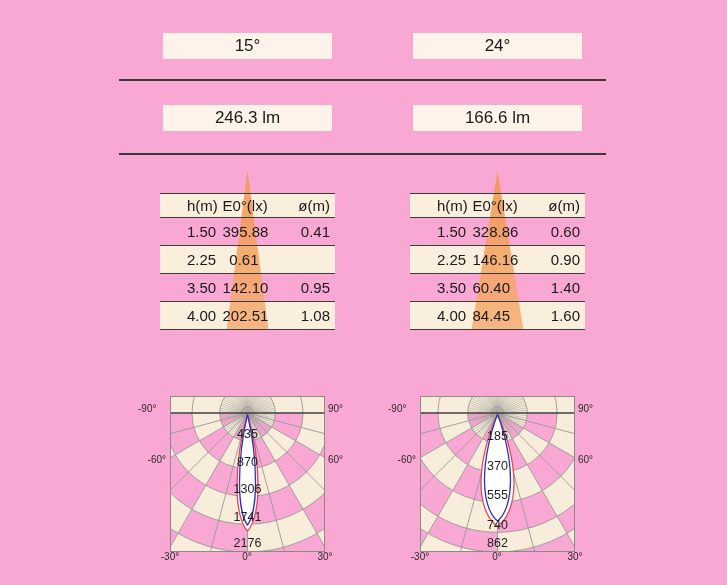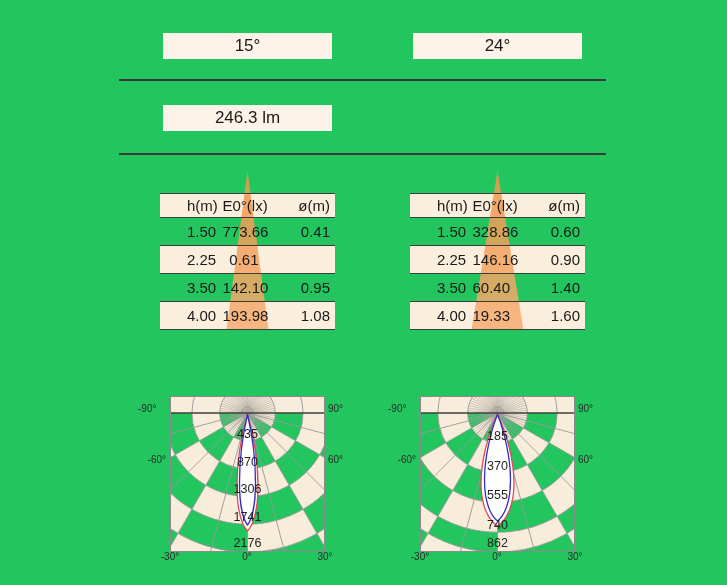--- a/index.html
+++ b/index.html
@@ -1,17 +1,17 @@
 <!DOCTYPE html>
 <html><head>
 <meta charset="utf-8">
 <style>
   html,body{margin:0;padding:0;background:#fff;}
   .canvas{
-    position:relative;width:727px;height:585px;background:#22c55e;
+    position:relative;width:727px;height:585px;background:#f9a8d4;
     font-family:"Liberation Sans", sans-serif;color:#1a1a1a;overflow:hidden;
   }
   .rule{position:absolute;left:119px;width:487px;height:2px;background:#3a3a3a;}
   .rule1{top:79px;} .rule2{top:153px;}
   .col{position:absolute;top:0;width:175px;height:585px;}
   .col0{left:160px;} .col1{left:410px;}
   .badge{
     position:absolute;left:3px;width:169px;height:26px;background:#fdf3e8;
     text-align:center;line-height:26px;font-size:17px;
   }
@@ -63,35 +63,35 @@
       </div>
       <div class="cone cone-15"></div>
       <div class="trows">
         <div class="trow thead">
           <span class="c1">h(m)</span>
           <span class="c2">E0°(lx)</span>
           <span class="c3">ø(m)</span>
         </div>
         <div class="trow">
           <span class="c1">1.50</span>
-          <span class="c2">773.66</span>
+          <span class="c2">395.88</span>
           <span class="c3">0.41</span>
         </div>
         <div class="trow">
           <span class="c1">2.25</span>
           <span class="c3">0.61</span>
         </div>
         <div class="trow">
           <span class="c1">3.50</span>
           <span class="c2">142.10</span>
           <span class="c3">0.95</span>
         </div>
         <div class="trow">
           <span class="c1">4.00</span>
-          <span class="c2">193.98</span>
+          <span class="c2">202.51</span>
           <span class="c3">1.08</span>
         </div>
       </div>
     </div>
 
     <div class="pzone">
       <div class="psvg" id="polar-0"><svg width="155" height="156" viewBox="0 0 155 156" xmlns="http://www.w3.org/2000/svg">
             <defs>
               <clipPath id="c0">
                 <rect x="0" y="0" width="155" height="156"></rect>
@@ -222,20 +222,21 @@
       <span class="alab al-m60">-60°</span>
       <span class="alab al-p60">60°</span>
       <span class="alab al-m30">-30°</span>
       <span class="alab al-0">0°</span>
       <span class="alab al-p30">30°</span>
     </div>
   </div>
 
   <div class="col col1">
     <div class="badge beam">24°</div>
+    <div class="badge flux">166.6 lm</div>
 
     <div class="tzone">
       <div class="stripes">
         <div class="stripe st-h"></div>
           <div class="stripe st-2"></div>
           <div class="stripe st-4"></div>
       </div>
       <div class="cone cone-24"></div>
       <div class="trows">
         <div class="trow thead">
@@ -253,21 +254,21 @@
           <span class="c2">146.16</span>
           <span class="c3">0.90</span>
         </div>
         <div class="trow">
           <span class="c1">3.50</span>
           <span class="c2">60.40</span>
           <span class="c3">1.40</span>
         </div>
         <div class="trow">
           <span class="c1">4.00</span>
-          <span class="c2">19.33</span>
+          <span class="c2">84.45</span>
           <span class="c3">1.60</span>
         </div>
       </div>
     </div>
 
     <div class="pzone">
       <div class="psvg" id="polar-1"><svg width="155" height="156" viewBox="0 0 155 156" xmlns="http://www.w3.org/2000/svg">
             <defs>
               <clipPath id="c1">
                 <rect x="0" y="0" width="155" height="156"></rect>

